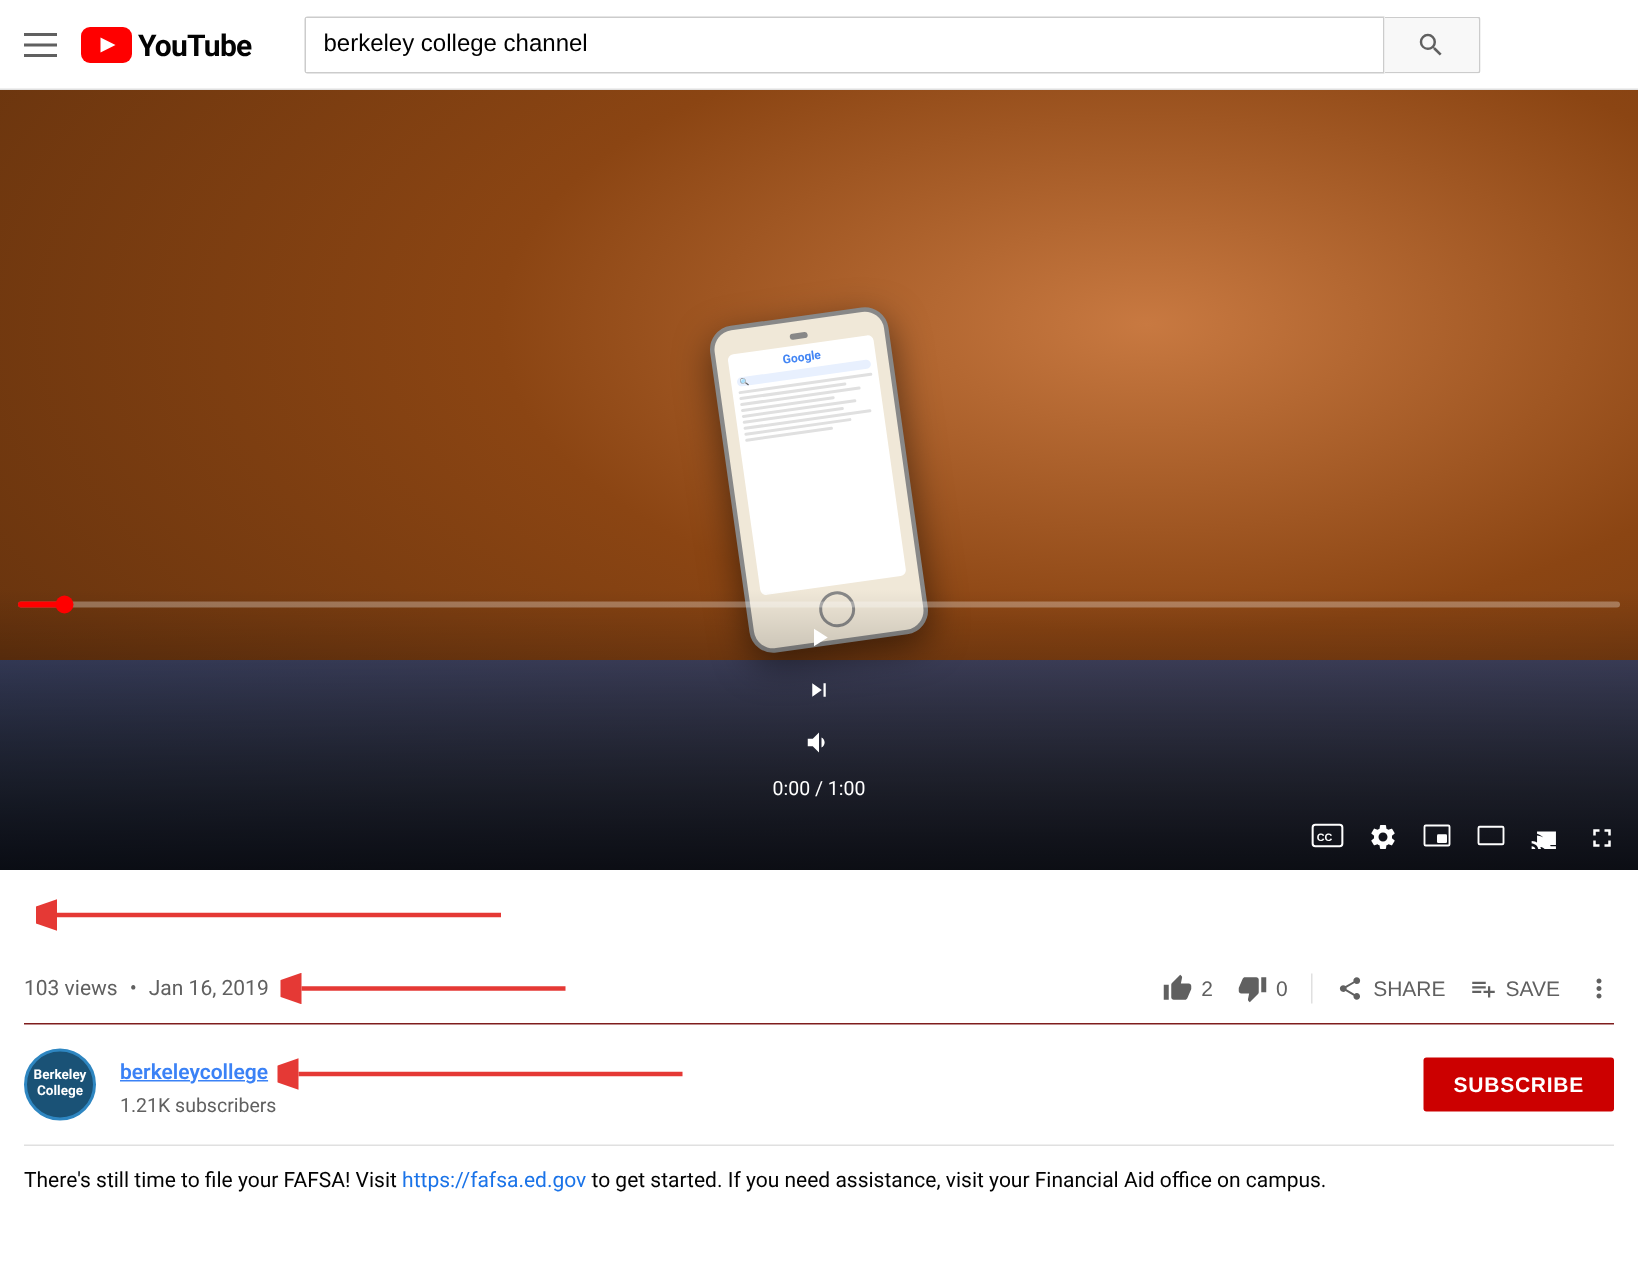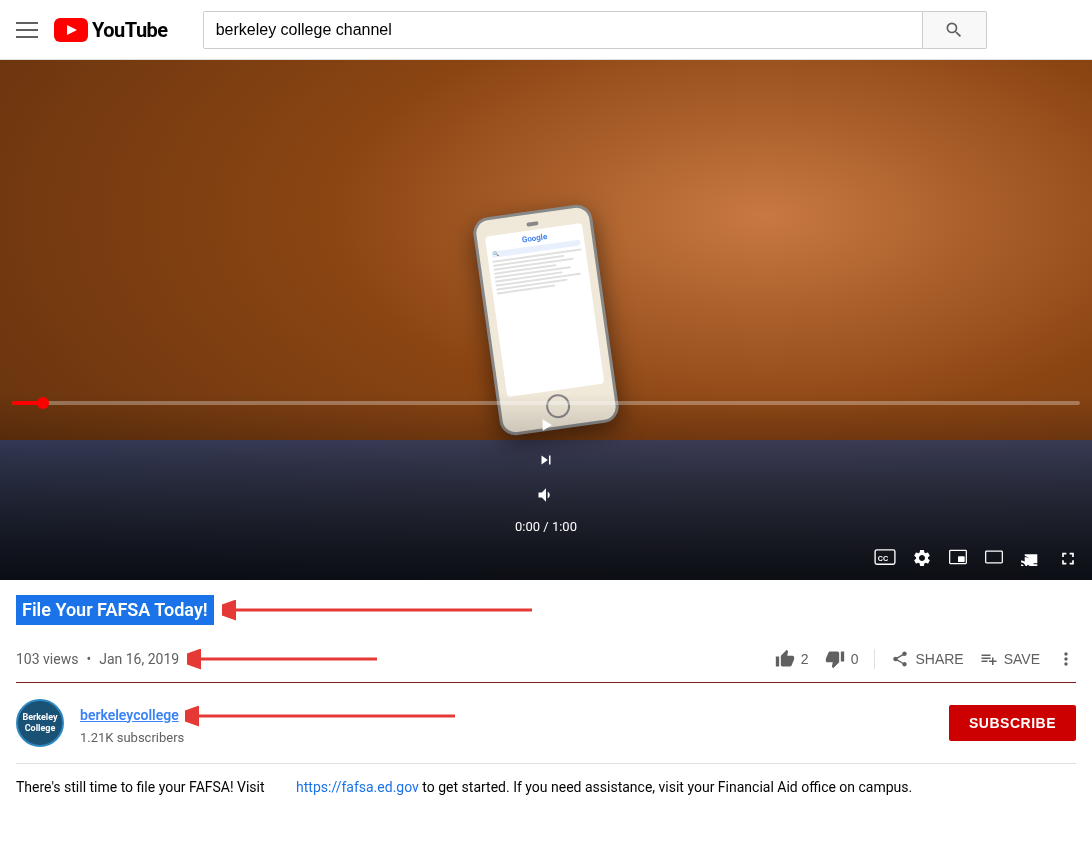--- a/index.html
+++ b/index.html
@@ -258,21 +258,21 @@
       font-size: 14px;
       font-weight: 700;
       cursor: pointer;
       border-radius: 2px;
       text-transform: uppercase;
       letter-spacing: 0.5px;
     }
 
     
     .description { padding: 12px 0; font-size: 14px; line-height: 1.6; color: #030303; }
-    .description a { color: #1a73e8; text-decoration: none; margin-left: 28px; }
+    .description a { color: #1a73e8; text-decoration: none; }
 
     
     .video-title-wrapper { position: relative; display: flex; align-items: center; margin-bottom: 8px; }
     .video-title-wrapper .red-arrow-svg { margin-left: 12px; }
   </style>
 </head>
 <body>
 
 <div class="header">
   <div class="header-left">
@@ -386,21 +386,20 @@
             </svg>
           </button>
         </div>
       </div>
     </div>
   </div>
 
   <div class="video-info">
 
     <div class="video-title-wrapper">
-      <span class="video-title">File Your FAFSA Today!</span>
 
       <svg width="320" height="36" class="red-arrow-svg" style="margin-left:8px;">
         <defs>
           <marker id="arrowhead1" markerWidth="10" markerHeight="7" refX="0" refY="3.5" orient="auto">
             <polygon points="0 0, 10 3.5, 0 7" fill="#e53935"></polygon>
           </marker>
         </defs>
         <line x1="310" y1="18" x2="14" y2="18" stroke="#e53935" stroke-width="3" marker-end="url(#arrowhead1)"></line>
       </svg>
     </div>

